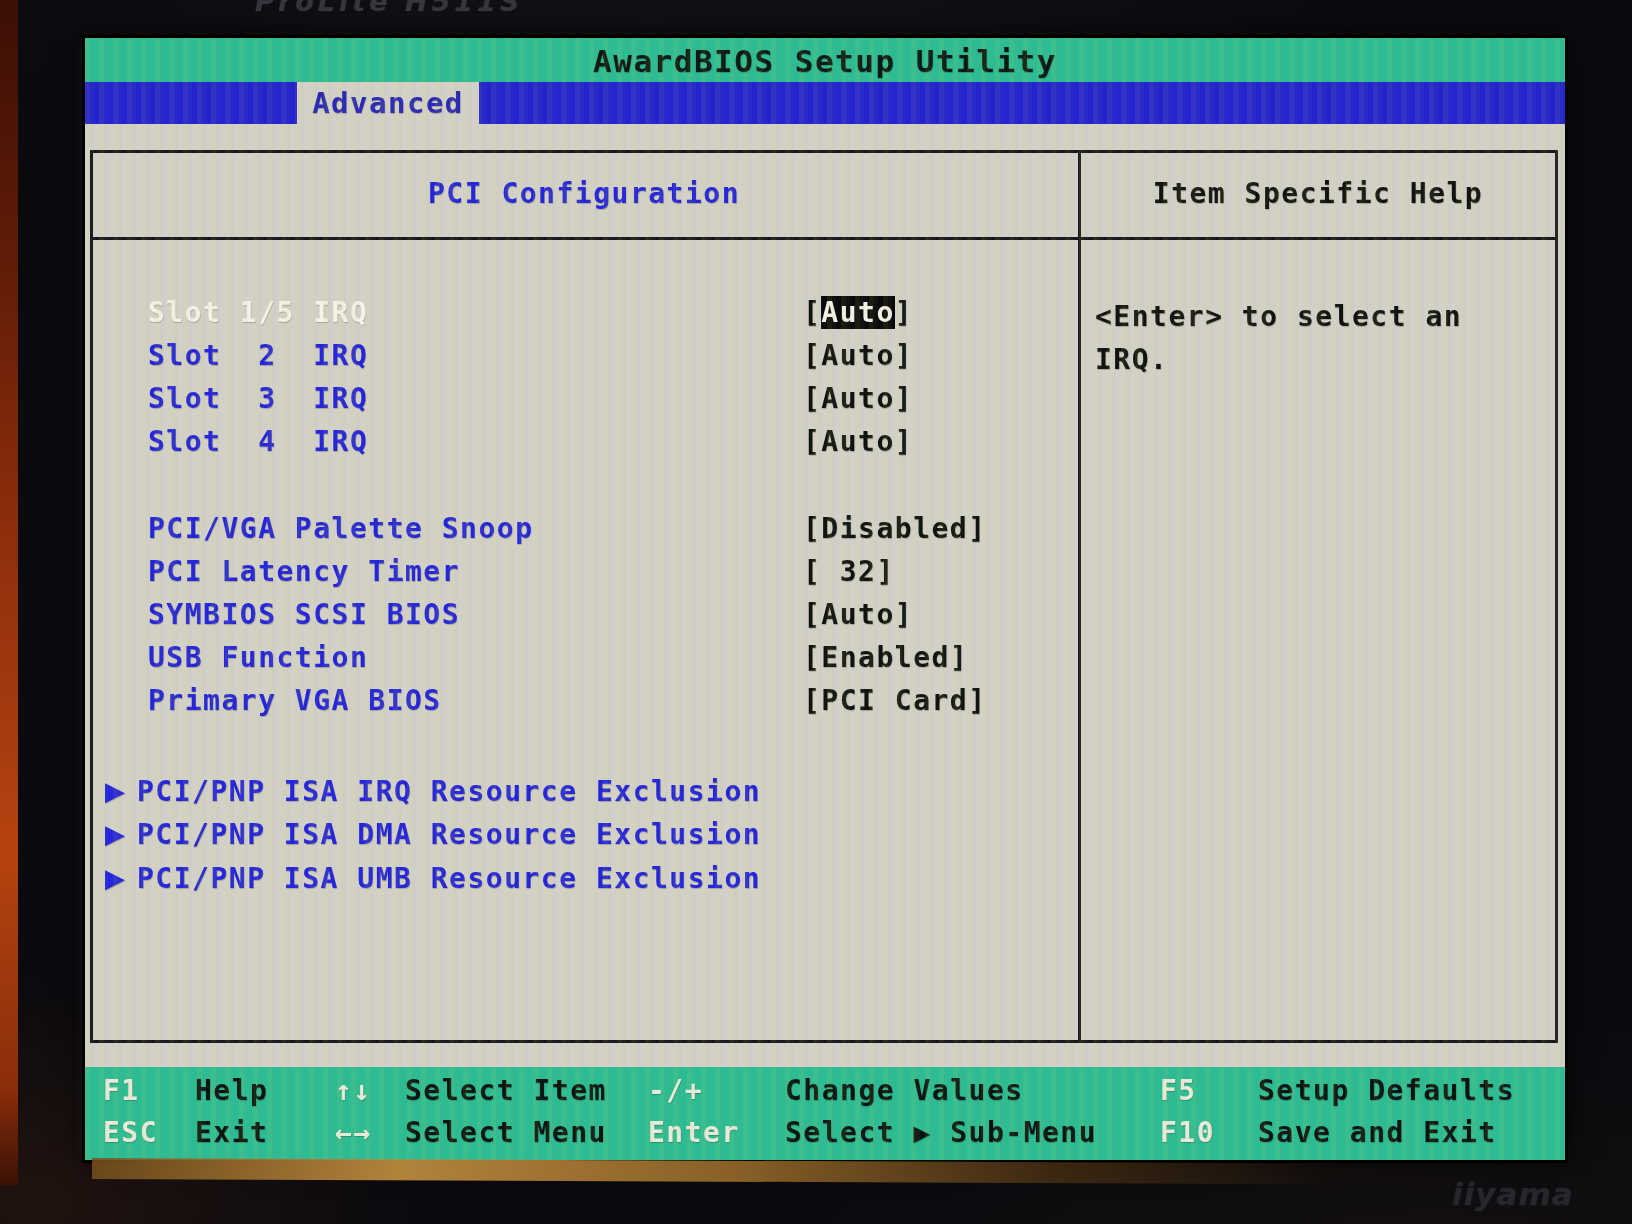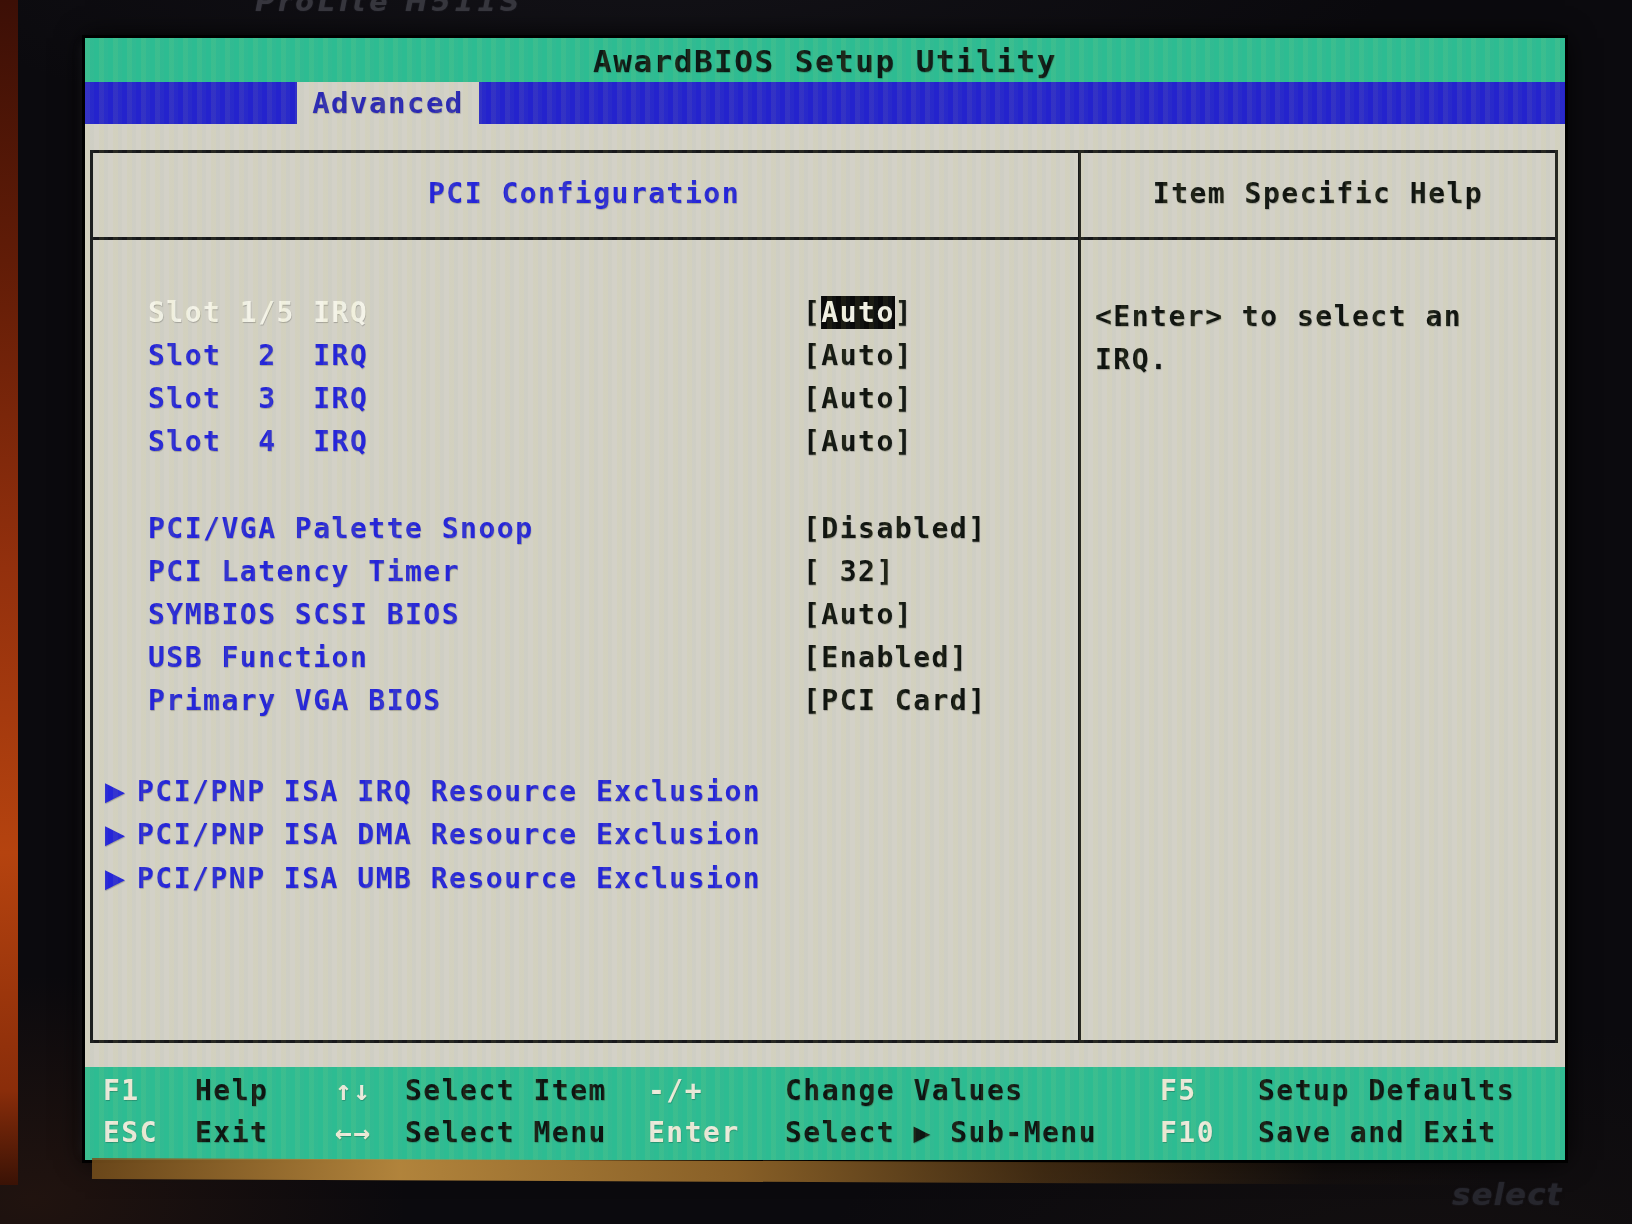--- a/index.html
+++ b/index.html
@@ -167,15 +167,15 @@
       <span class="lg a r2 c4">Select Menu</span>
       <span class="lg k r2 c5">Enter</span>
       <span class="lg a r2 c6">Select ▶ Sub-Menu</span>
       <span class="lg k r2 c7">F10</span>
       <span class="lg a r2 c8">Save and Exit</span>
     </div>
 
   </div>
 
   <div class="bezel-glint"></div>
-  <div class="brand-logo">select</div>
+  <div class="brand-logo">iiyama</div>
 
 </div>
 
 </body></html>

